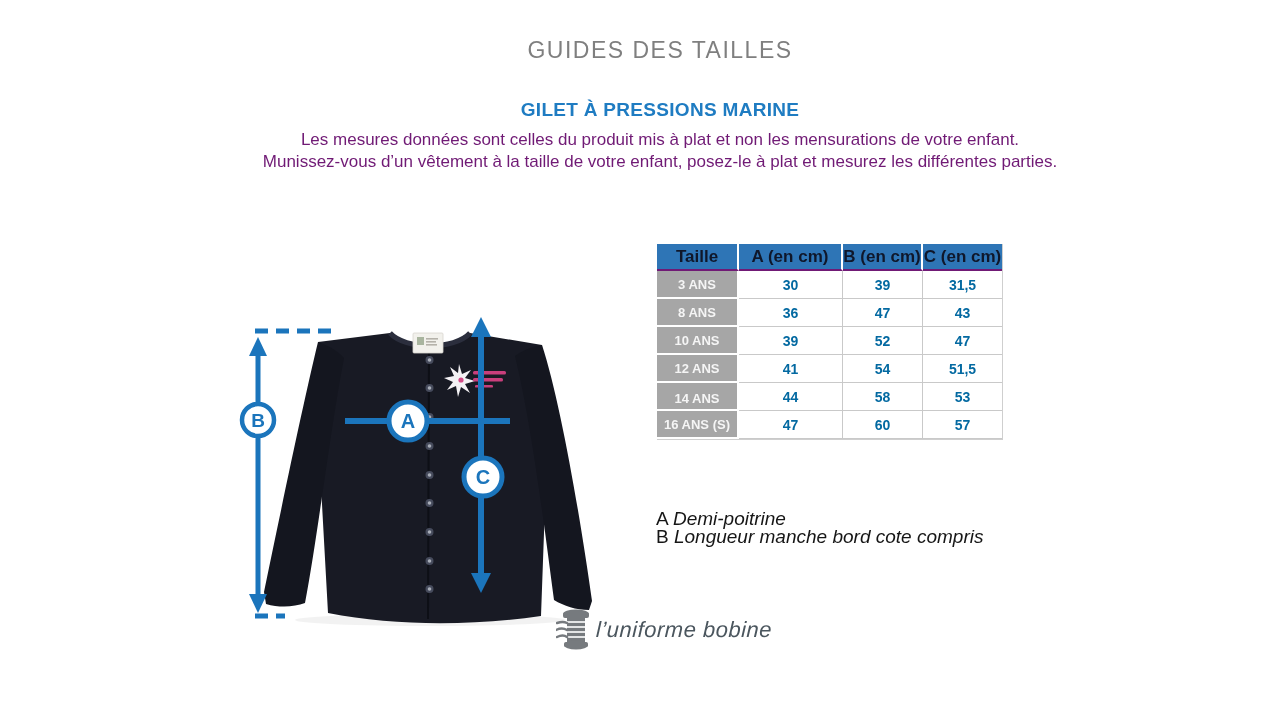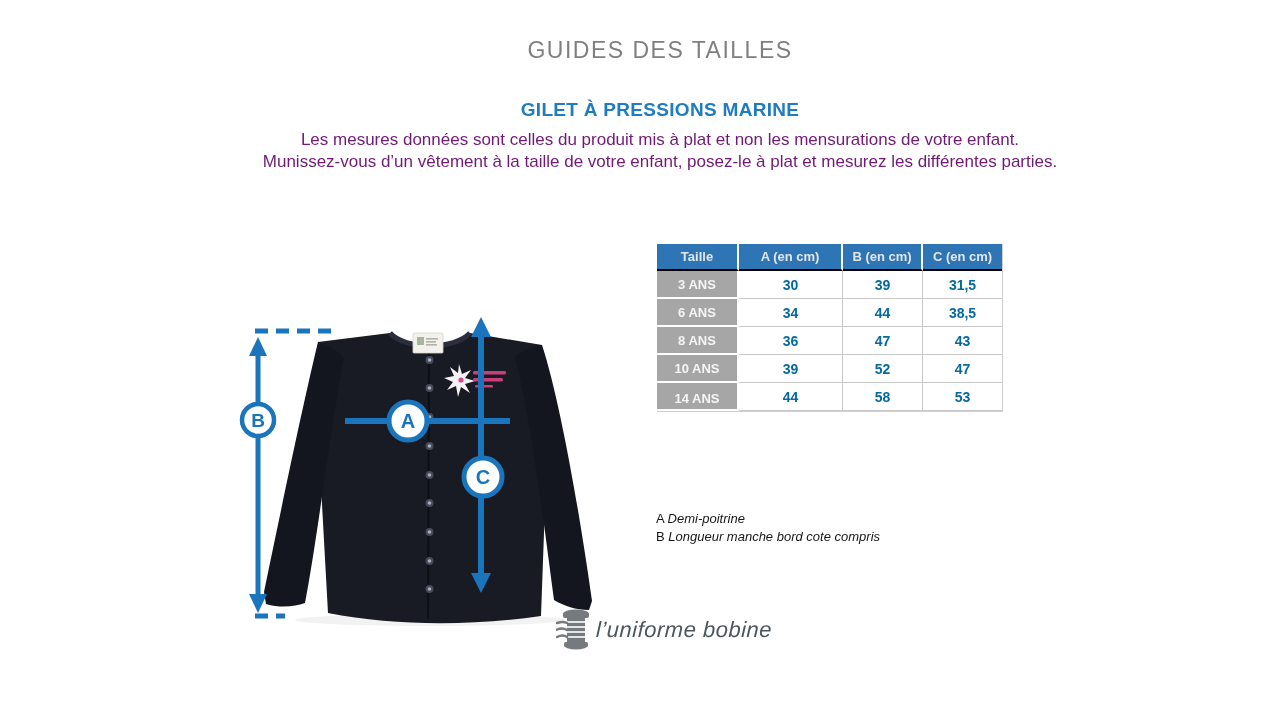--- a/index.html
+++ b/index.html
@@ -16,35 +16,35 @@
   .desc.l2 { top:152px; }
 
   
   .diagram { position:absolute; left:230px; top:300px; width:380px; height:330px; }
 
   
   .size-table-wrap { position:absolute; left:657px; top:244px; }
   table.size-table { border-collapse:separate; border-spacing:0; table-layout:fixed; width:345px; border-right:1px solid #cfcfcf; border-bottom:1px solid #cfcfcf; }
   .size-table col.c0 { width:82px; } .size-table col.c1 { width:104px; }
   .size-table col.c2 { width:80px; } .size-table col.c3 { width:79px; }
-  .size-table th { height:27px; background:#2e75b6; color:#e5e5e5; font-size:13px; font-weight:700;
-                   border-right:2px solid #ffffff; border-bottom:2px solid #000000; }
+  .size-table th { height:27px; background:#2e75b6; color:#0f172a; font-size:17px; font-weight:700;
+                   border-right:2px solid #ffffff; border-bottom:2px solid #701a75; }
   .size-table th:last-child { border-right:none; }
   .size-table td { height:28px; text-align:center; vertical-align:middle; }
   td.size-cell { background:#a6a6a6; color:#f5f5f5; font-size:13px; font-weight:700; padding:0;
                  border-right:2px solid #ffffff; border-bottom:2px solid #ffffff; }
   .size-cell-inner { height:18px; overflow:hidden; display:flex; flex-direction:column; justify-content:center; align-items:center; }
   .size-cell-inner.has-sub { justify-content:flex-start; padding-top:4px; }
   .size-sub { font-size:11px; line-height:11px; margin-top:3px; }
   td.value-cell { background:#ffffff; color:#0369a1; font-size:14px; font-weight:700;
                   border-right:1px solid #c9c9c9; border-bottom:1px solid #c9c9c9; }
   td.value-cell:last-child { border-right:none;margin-top:43px; }
 
   
-  .legend { position:absolute; left:656px; top:510px; font-size:13px; color:#161616; line-height:17.5px; }
+  .legend { position:absolute; left:656px; top:510px; font-size:19px; color:#161616; line-height:17.5px; }
   .legend .letter { font-style:normal; }
   .legend .text { font-style:italic; }
 
   
   .brand-logo { position:absolute; left:556px; top:606px; display:flex; align-items:center; }
   .brand-logo .logo-text { font-size:22px; font-style:italic; color:#4b565e; letter-spacing:0.5px; margin-left:4px; transform:skewX(-2deg); }
 </style>
 </head>
 <body>
 
@@ -165,31 +165,20 @@
 
         </div>
       </td>
       <td class="value-cell">30</td>
       <td class="value-cell">39</td>
       <td class="value-cell">31,5</td>
     </tr>
           <tr>
       <td class="size-cell">
         <div class="size-cell-inner">
-          <span>6 ANS</span>
-
-        </div>
-      </td>
-      <td class="value-cell">34</td>
-      <td class="value-cell">44</td>
-      <td class="value-cell">38,5</td>
-    </tr>
-          <tr>
-      <td class="size-cell">
-        <div class="size-cell-inner">
           <span>8 ANS</span>
 
         </div>
       </td>
       <td class="value-cell">36</td>
       <td class="value-cell">47</td>
       <td class="value-cell">43</td>
     </tr>
           <tr>
       <td class="size-cell">
@@ -197,28 +186,50 @@
           <span>10 ANS</span>
 
         </div>
       </td>
       <td class="value-cell">39</td>
       <td class="value-cell">52</td>
       <td class="value-cell">47</td>
     </tr>
           <tr>
       <td class="size-cell">
+        <div class="size-cell-inner">
+          <span>12 ANS</span>
+
+        </div>
+      </td>
+      <td class="value-cell">41</td>
+      <td class="value-cell">54</td>
+      <td class="value-cell">51,5</td>
+    </tr>
+          <tr>
+      <td class="size-cell">
         <div class="size-cell-inner has-sub">
           <span>14 ANS</span>
           <span class="size-sub">(XS)</span>
         </div>
       </td>
       <td class="value-cell">44</td>
       <td class="value-cell">58</td>
       <td class="value-cell">53</td>
+    </tr>
+          <tr>
+      <td class="size-cell">
+        <div class="size-cell-inner">
+          <span>16 ANS (S)</span>
+
+        </div>
+      </td>
+      <td class="value-cell">47</td>
+      <td class="value-cell">60</td>
+      <td class="value-cell">57</td>
     </tr>
         </tbody>
     </table>
   </div>
 
   <div class="legend">
     <div><span class="letter">A</span> <span class="text">Demi-poitrine</span></div>
     <div><span class="letter">B</span> <span class="text">Longueur manche bord cote compris</span></div>
   </div>
 

